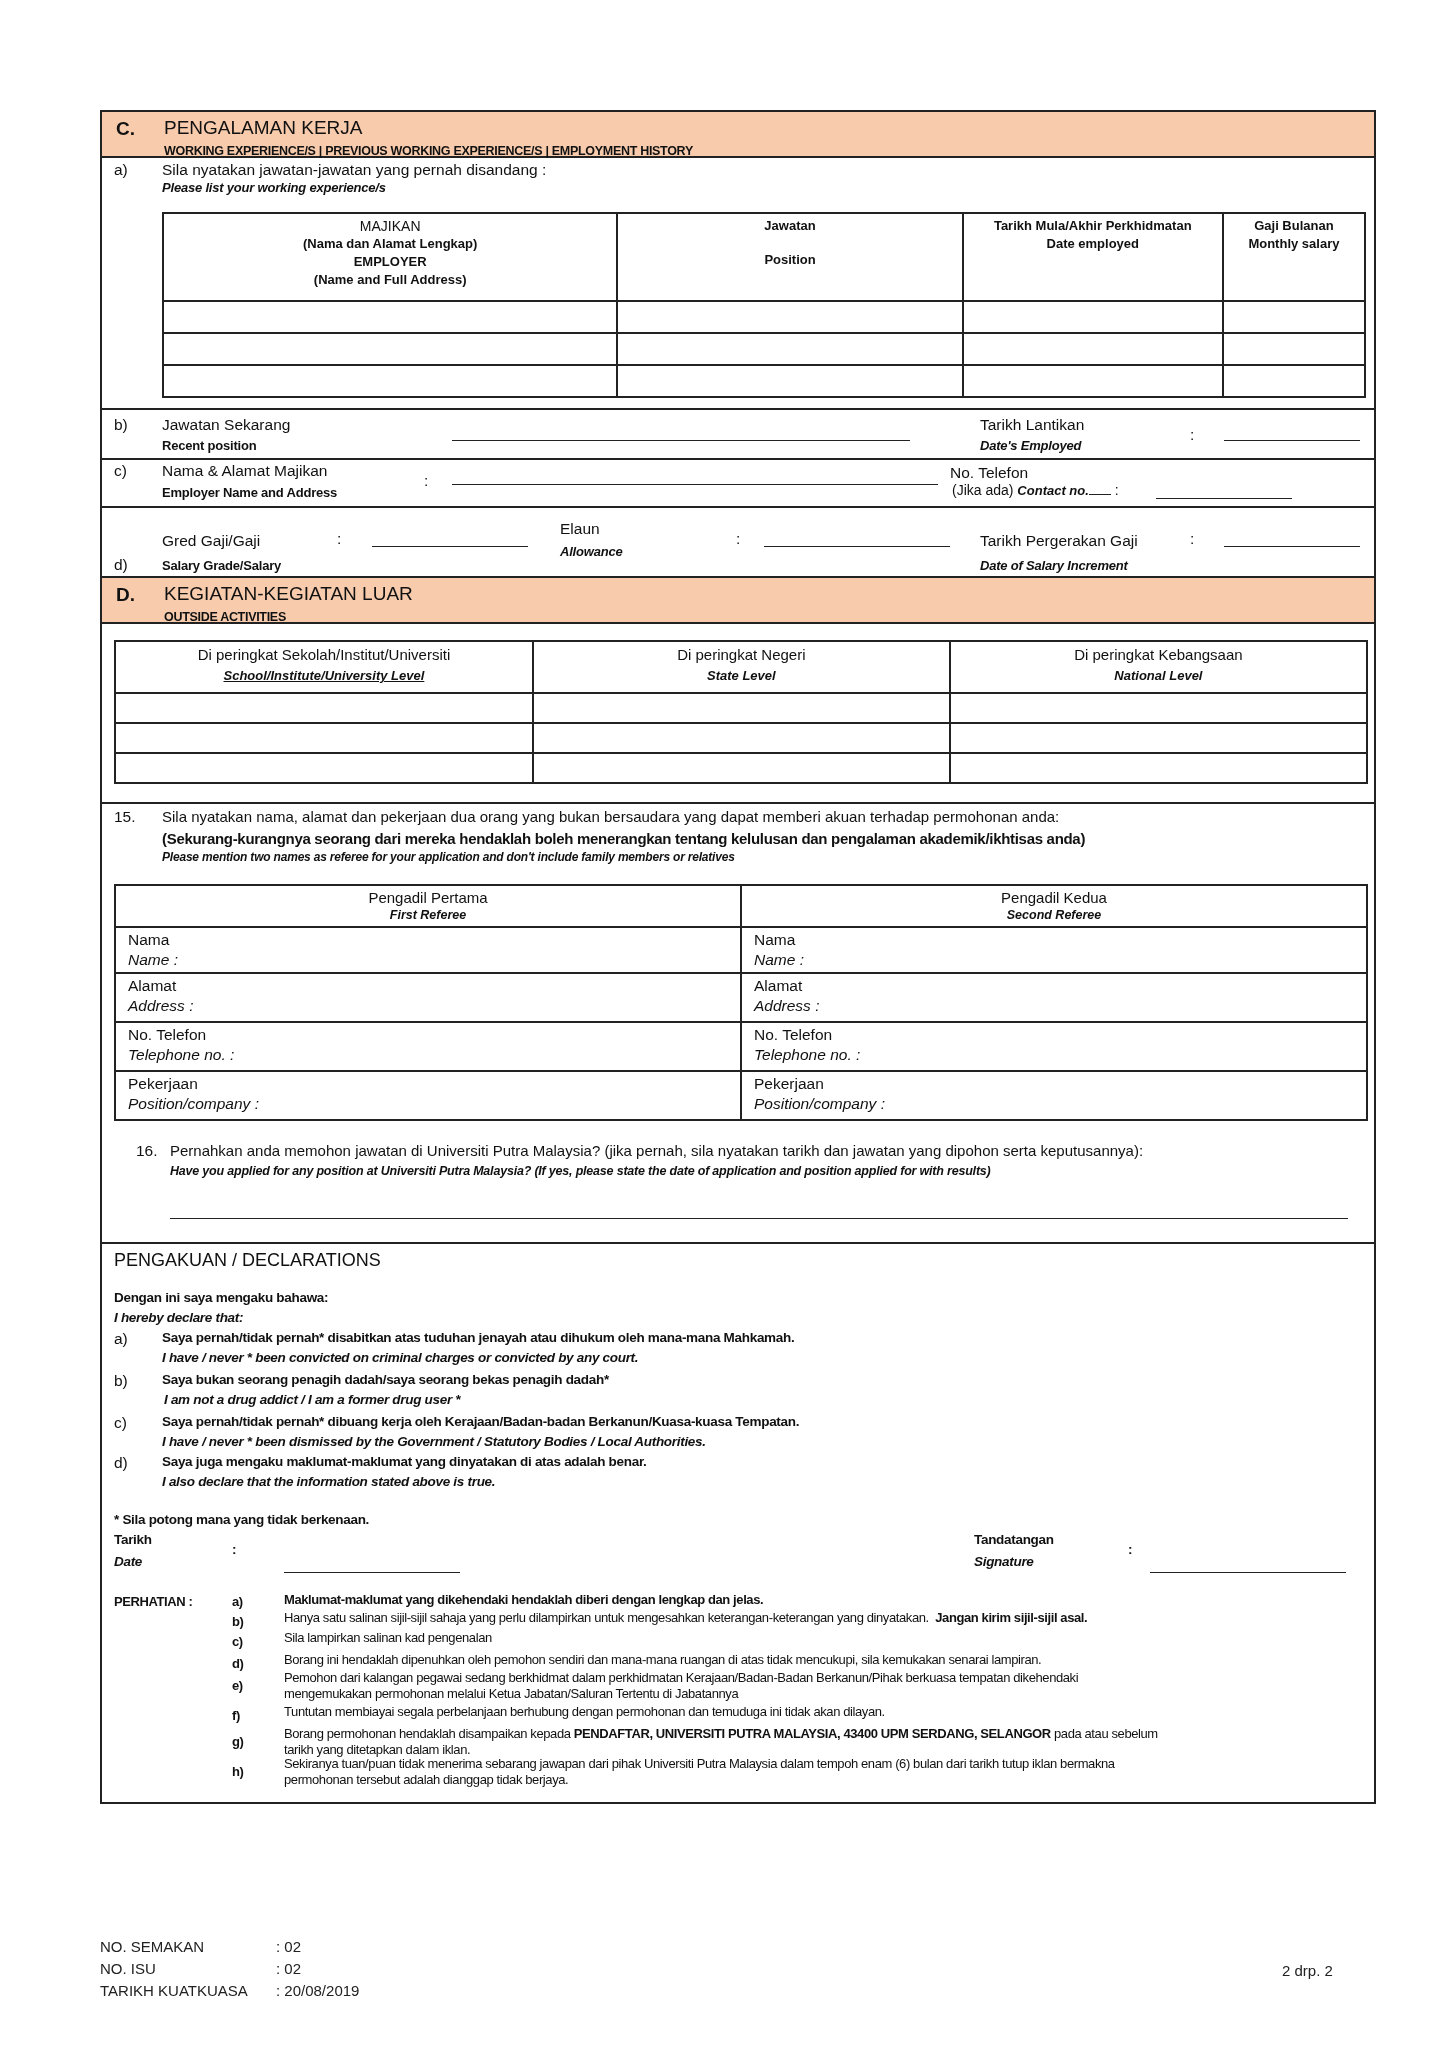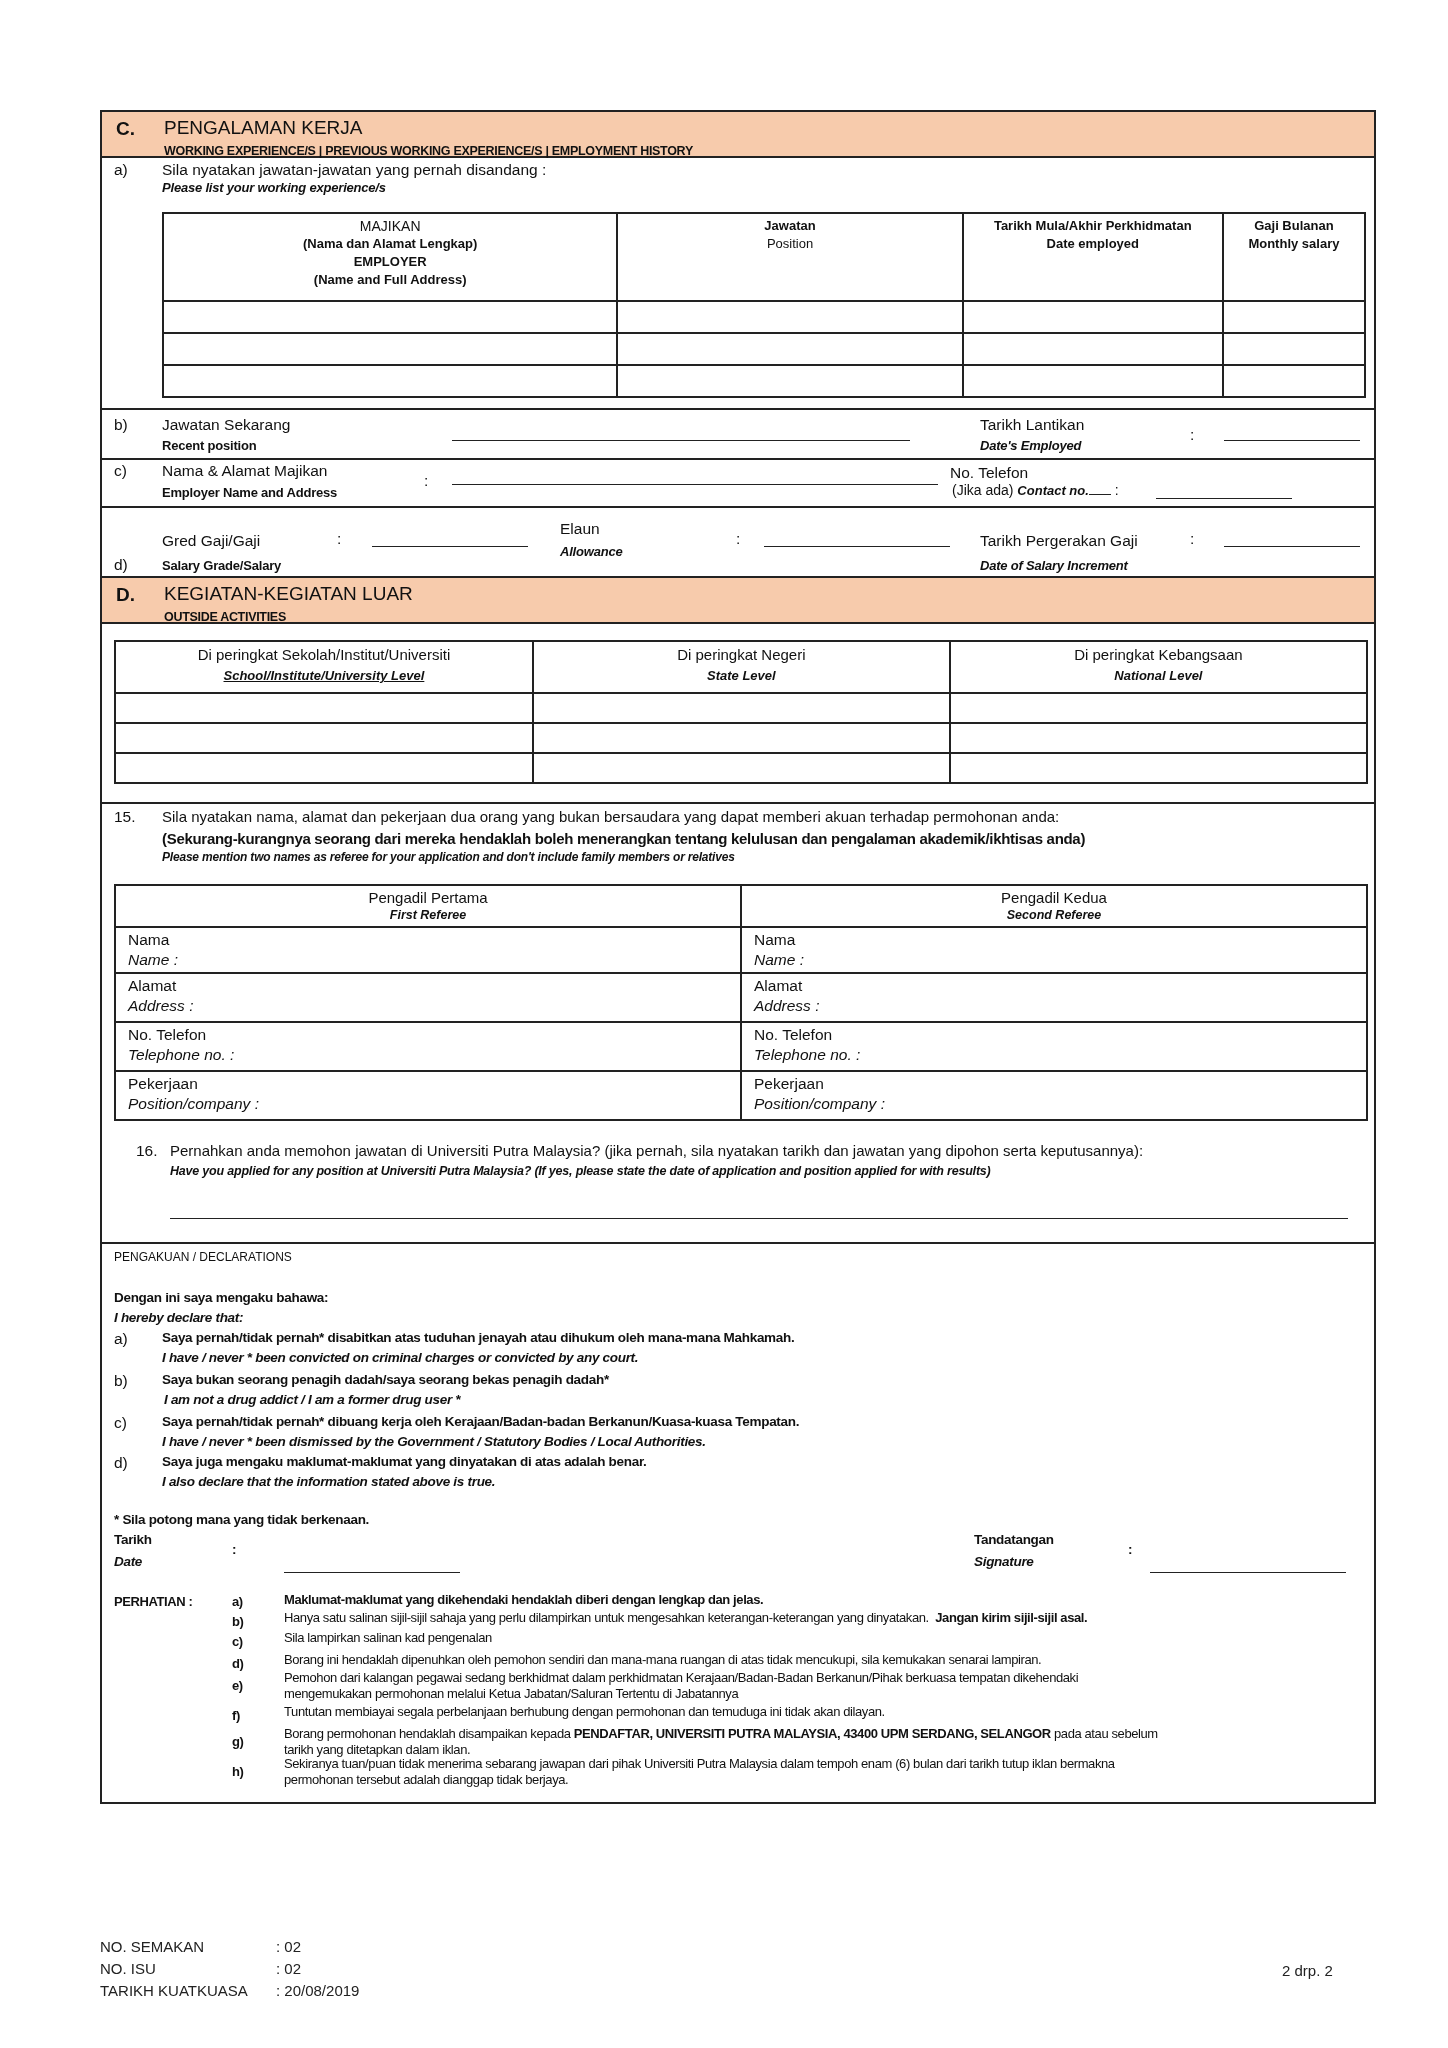--- a/index.html
+++ b/index.html
@@ -45,21 +45,21 @@
   <tbody>
       <tr style="height:88px;border-radius:26px;">
     <td style="width:452px;">
       <span class="cen" style="font-size:14px;margin-top:4px;">MAJIKAN</span>
       <span class="cen" style="font-weight:bold;margin-top:2px;">(Nama dan Alamat Lengkap)</span>
       <span class="cen" style="font-weight:bold;margin-top:3px;">EMPLOYER</span>
       <span class="cen" style="font-weight:bold;margin-top:3px;">(Name and Full Address)</span>
     </td>
     <td style="width:343px;">
       <span class="cen" style="font-weight:bold;margin-top:4px;">Jawatan</span>
-      <span class="cen" style="font-weight:normal;margin-top:3px;">Position</span>
+      <span class="cen" style="font-weight:bold;margin-top:19px;">Position</span>
     </td>
     <td style="width:258px;">
       <span class="cen" style="font-weight:bold;margin-top:4px;">Tarikh Mula/Akhir Perkhidmatan</span>
       <span class="cen" style="font-weight:bold;margin-top:3px;">Date employed</span>
     </td>
     <td style="width:140px;">
       <span class="cen" style="font-weight:bold;margin-top:4px;">Gaji Bulanan</span>
       <span class="cen" style="font-weight:bold;margin-top:3px;">Monthly salary</span>
     </td>
   </tr>
@@ -229,21 +229,21 @@
 </tbody>
   </table>
 
 <span class="t" style="left:136px;top:1142px;">16.</span>
 <span class="t" style="left:170px;top:1142px;font-size:15px;">Pernahkan anda memohon jawatan di Universiti Putra Malaysia? (jika pernah, sila nyatakan tarikh dan jawatan yang dipohon serta keputusannya):</span>
 <span class="ti" style="left:170px;top:1164px;font-size:12.5px;">Have you applied for any position at Universiti Putra Malaysia? (If yes, please state the date of application and position applied for with results)</span>
 <div class="uline" style="left:170px;top:1218px;width:1178px;"></div>
 
 <div class="hline" style="top:1242px;"></div>
 
-<span class="t" style="left:114px;top:1250px;font-size:12px;">PENGAKUAN / DECLARATIONS</span>
+<span class="t" style="left:114px;top:1250px;font-size:18px;">PENGAKUAN / DECLARATIONS</span>
 <span class="abs decl" style="left:114px;top:1290px;">Dengan ini saya mengaku bahawa:</span>
 <span class="abs decli" style="left:114px;top:1310px;">I hereby declare that:</span>
 
 <div>
   <span class="t" style="left:114px;top:1330px;">a)</span>
   <span class="abs decl" style="left:162px;top:1330px;">Saya pernah/tidak pernah* disabitkan atas tuduhan jenayah atau dihukum oleh mana-mana Mahkamah.</span>
   <span class="abs decli" style="left:162px;top:1350px;">I have / never * been convicted on criminal charges or convicted by any court.</span>
 </div>
 <div>
   <span class="t" style="left:114px;top:1372px;">b)</span>

